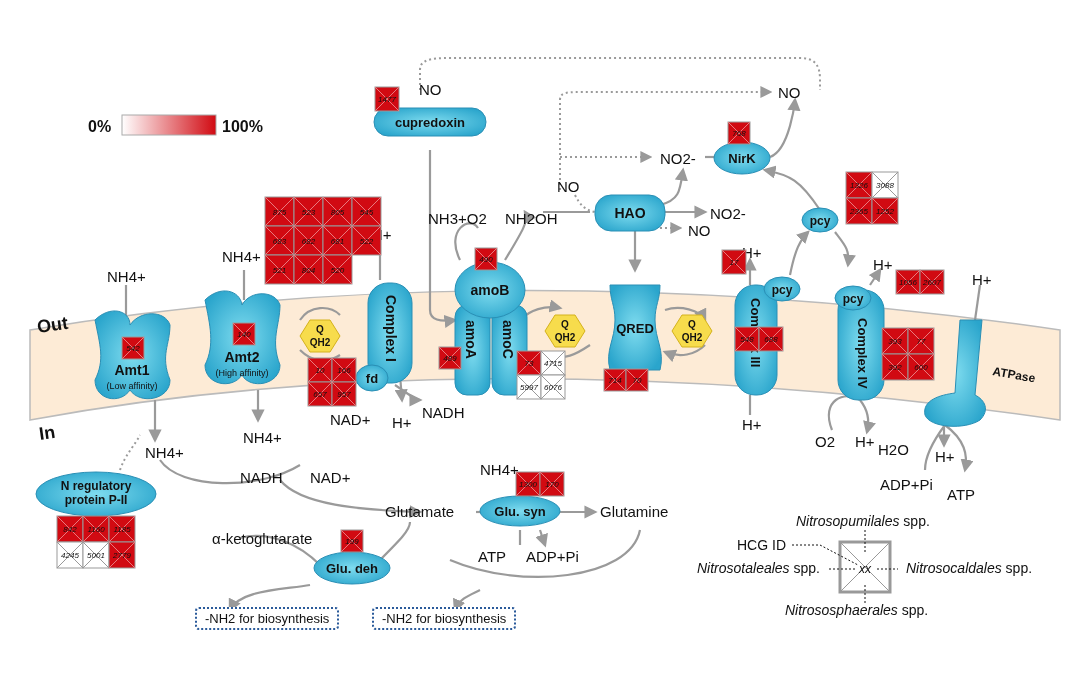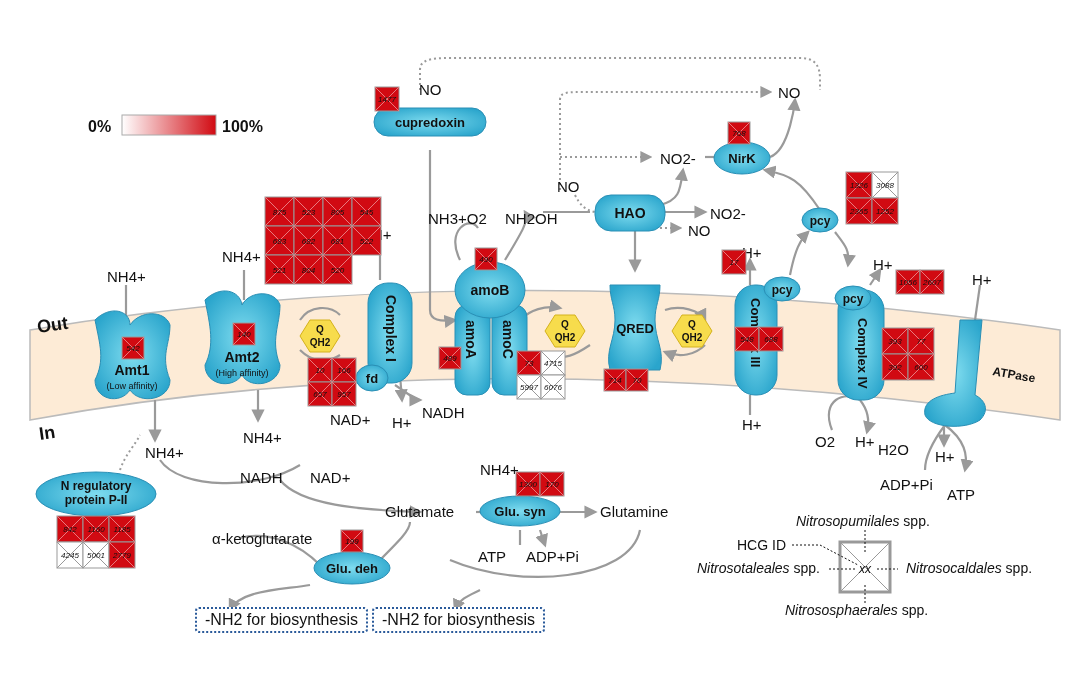--- a/index.html
+++ b/index.html
@@ -4,21 +4,21 @@
 <style>
   html,body{margin:0;padding:0;background:#fff;}
   body{width:1080px;height:699px;position:relative;overflow:hidden;font-family:"Liberation Sans",sans-serif;color:#111;}
   svg{position:absolute;left:0;top:0;}
   .lbl{font-family:"Liberation Sans",sans-serif;fill:#111;}
   .bold{font-weight:bold;}
   .prot{fill:url(#protGrad);stroke:#2a8fb5;stroke-width:1;}
   .arrow{stroke:#9a9a9a;stroke-width:2.2;fill:none;}
   .dot{stroke:#9a9a9a;stroke-width:2;fill:none;stroke-dasharray:2 3;}
   .hm-num{font-family:"Liberation Sans",sans-serif;font-style:italic;font-size:8px;fill:#111;}
-  .nh2box{position:absolute;border:2px dotted #2a5a9a;border-radius:4px;font-size:16px;padding:2px 8px;background:#fff;}
+  .nh2box{position:absolute;border:2px dotted #2a5a9a;border-radius:4px;font-size:13px;padding:2px 8px;background:#fff;}
 </style>
 </head>
 <body>
 
 <svg width="1080" height="699" viewBox="0 0 1080 699">
   <defs>
     <linearGradient id="legendGrad" x1="0" x2="1">
       <stop offset="0" stop-color="#ffffff"></stop>
       <stop offset="1" stop-color="#d10a12"></stop>
     </linearGradient>

